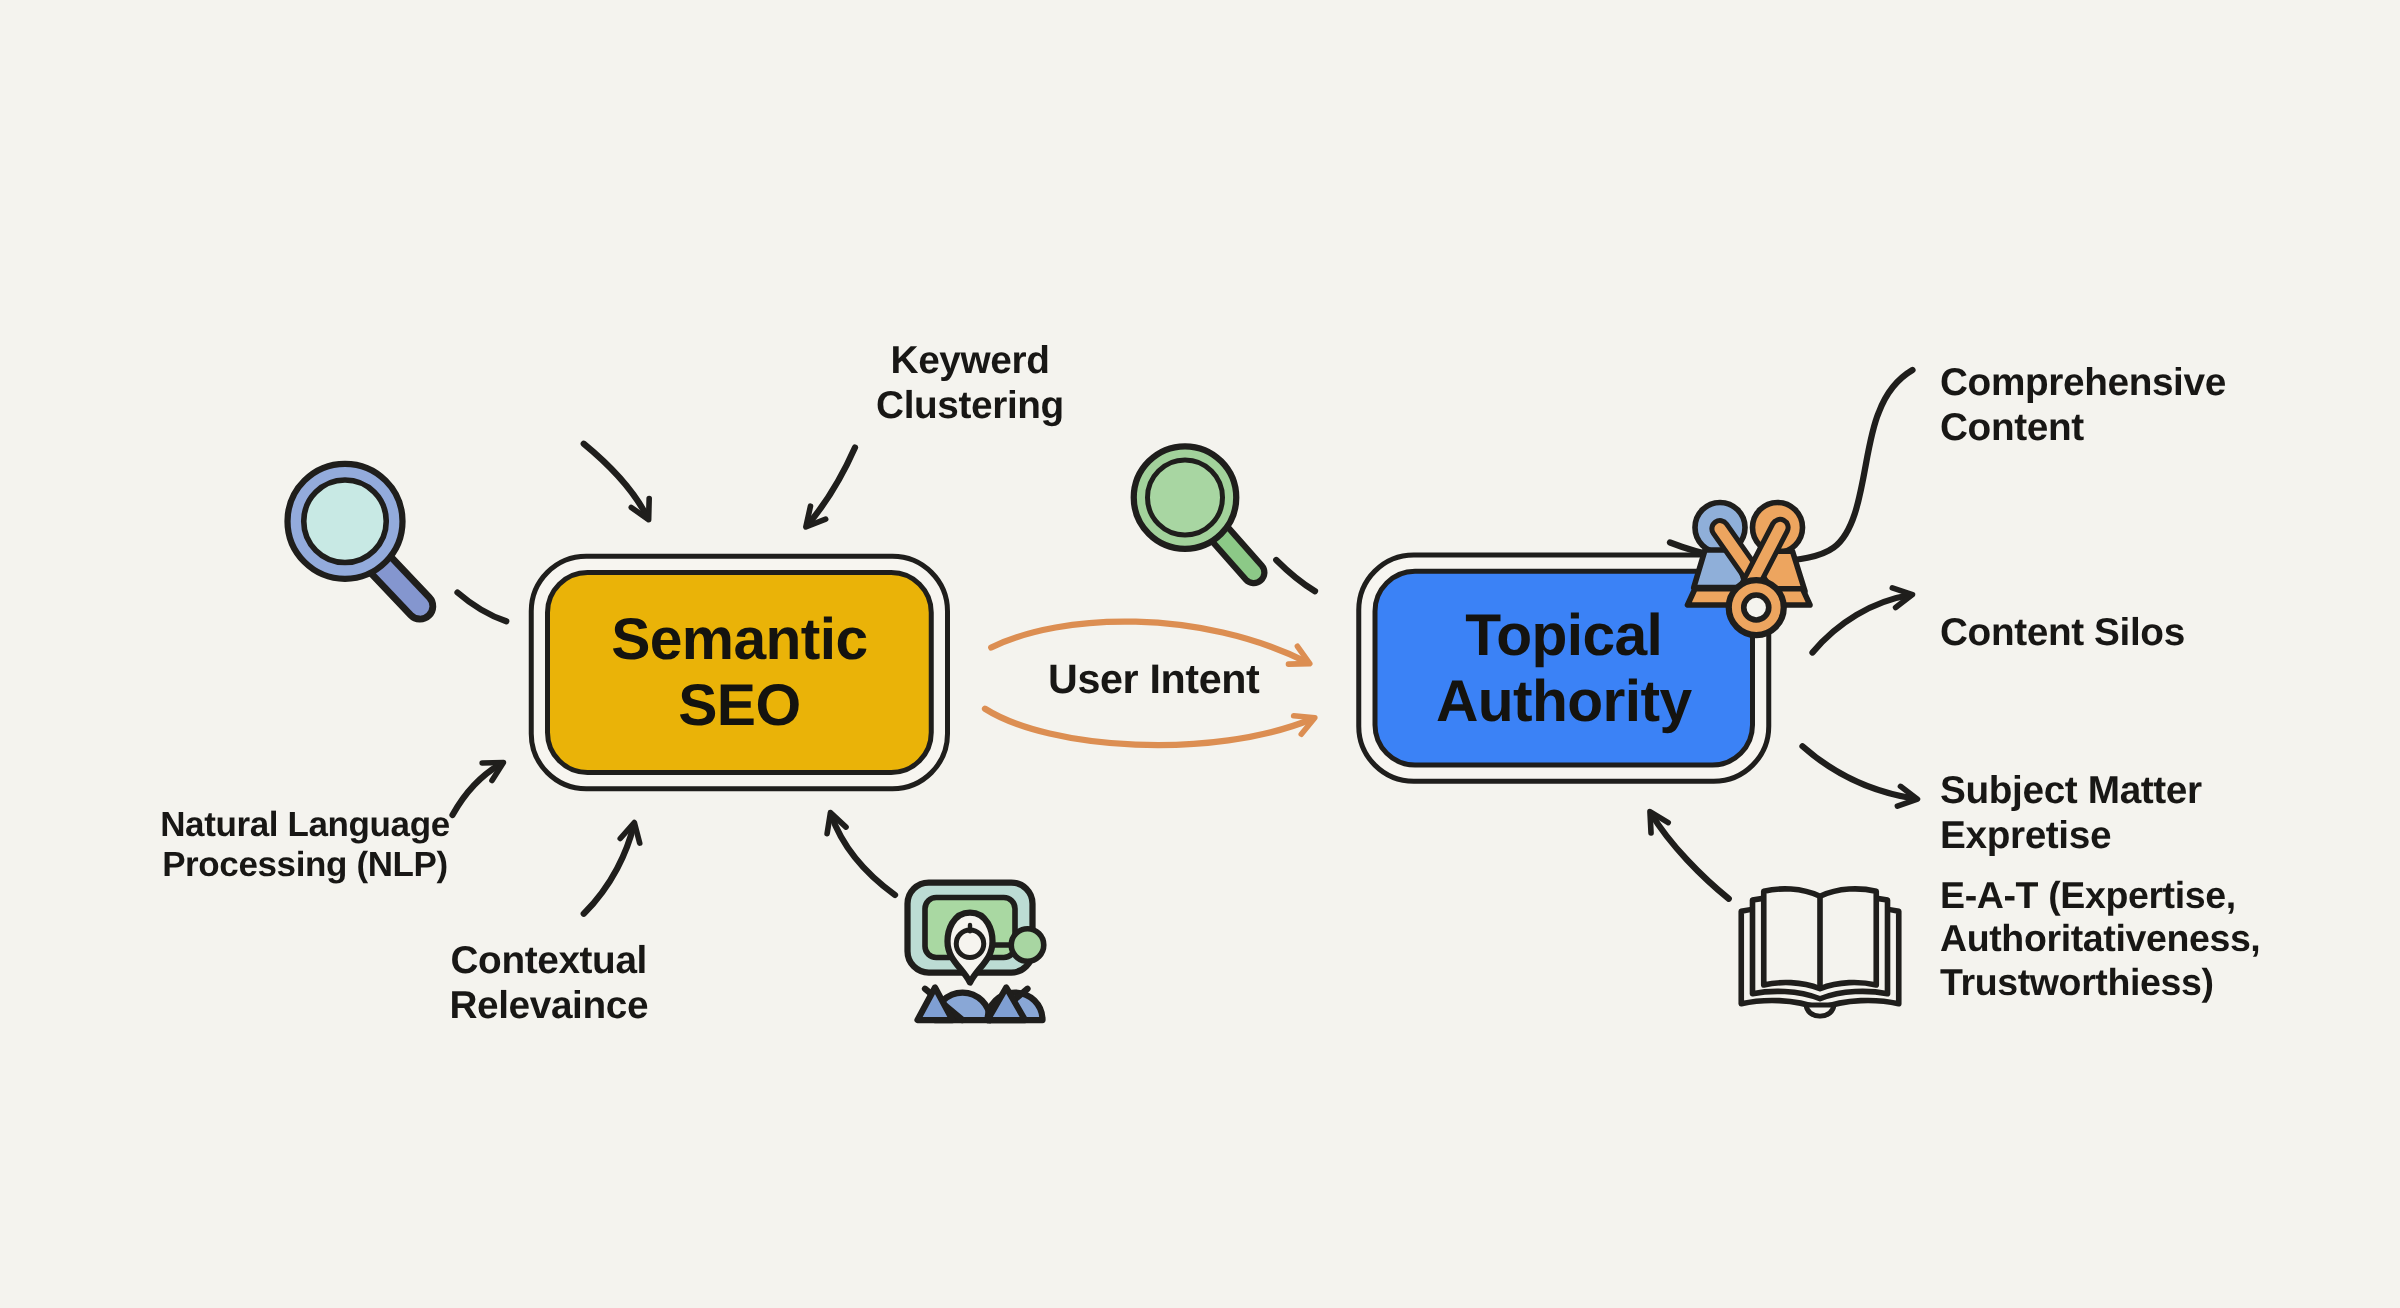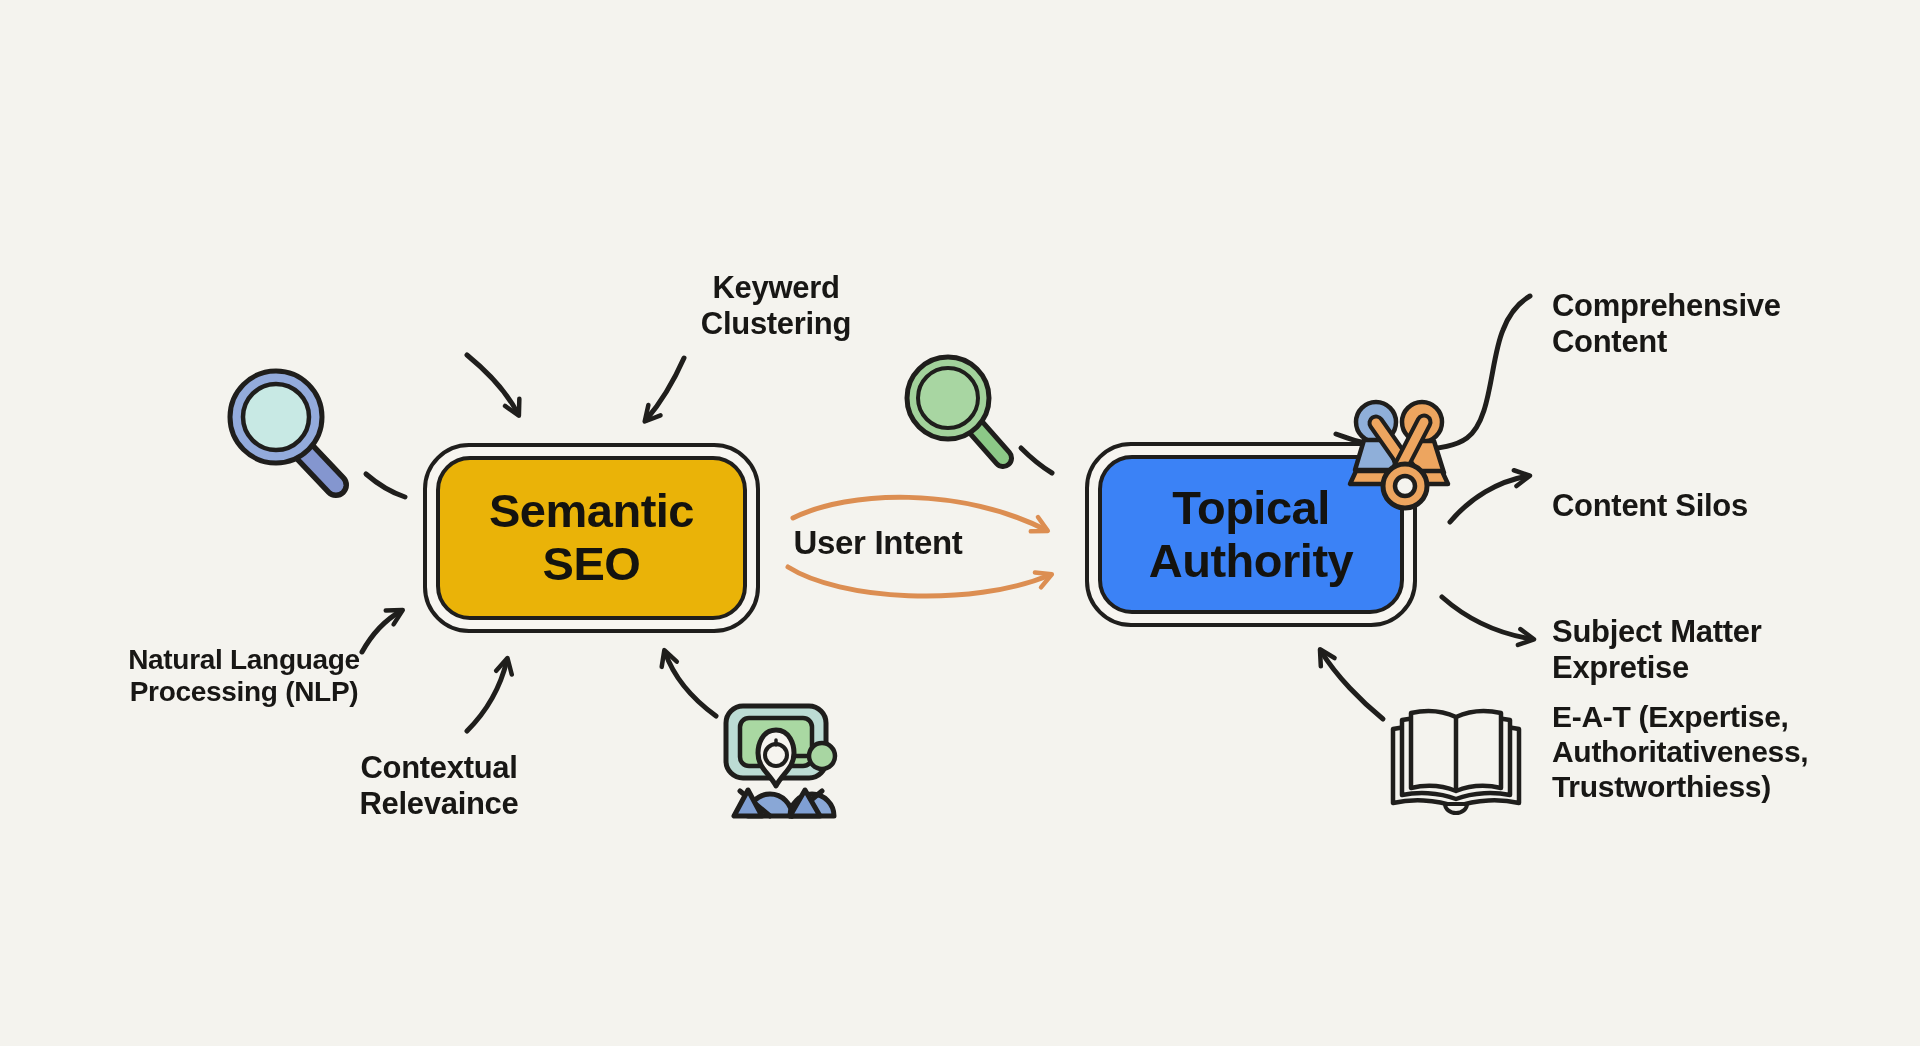--- a/index.html
+++ b/index.html
@@ -86,21 +86,21 @@
   <div class="node-outer" style="left:423px;top:443px;width:337px;height:190px;">
     <div class="node-inner green">Semantic
 SEO</div>
   </div>
 
   <div class="node-outer" style="left:1085px;top:442px;width:332px;height:185px;">
     <div class="node-inner blue">Topical
 Authority</div>
   </div>
 
-  <div class="label center" style="left:773px;top:524px;width:210px;font-size:33px;">User Intent</div>
+  <div class="label center" style="left:818px;top:524px;width:210px;font-size:33px;">User Intent</div>
 
   <div class="label center" style="left:651px;top:270px;width:250px;">Keywerd
 Clustering</div>
   <div class="label" style="left:79px;top:644px;width:330px;font-size:28px;text-align:center;">Natural Language
 Processing (NLP)</div>
   <div class="label center" style="left:324px;top:750px;width:230px;">Contextual
 Relevaince</div>
 
   <div class="label" style="left:1552px;top:272px;width:320px;margin-top:16px;">Comprehensive
 Content</div>

